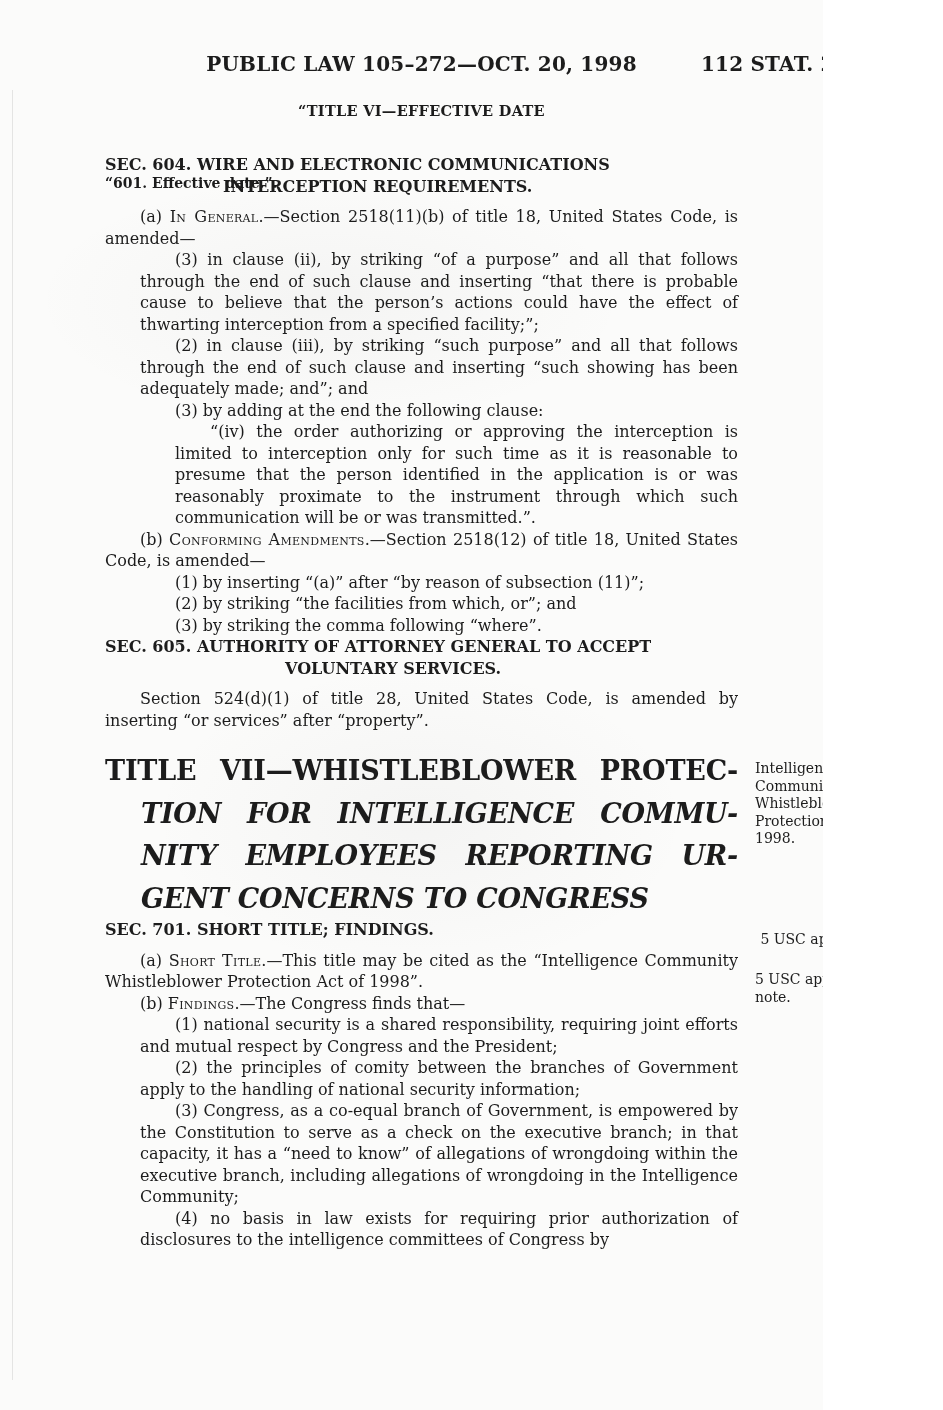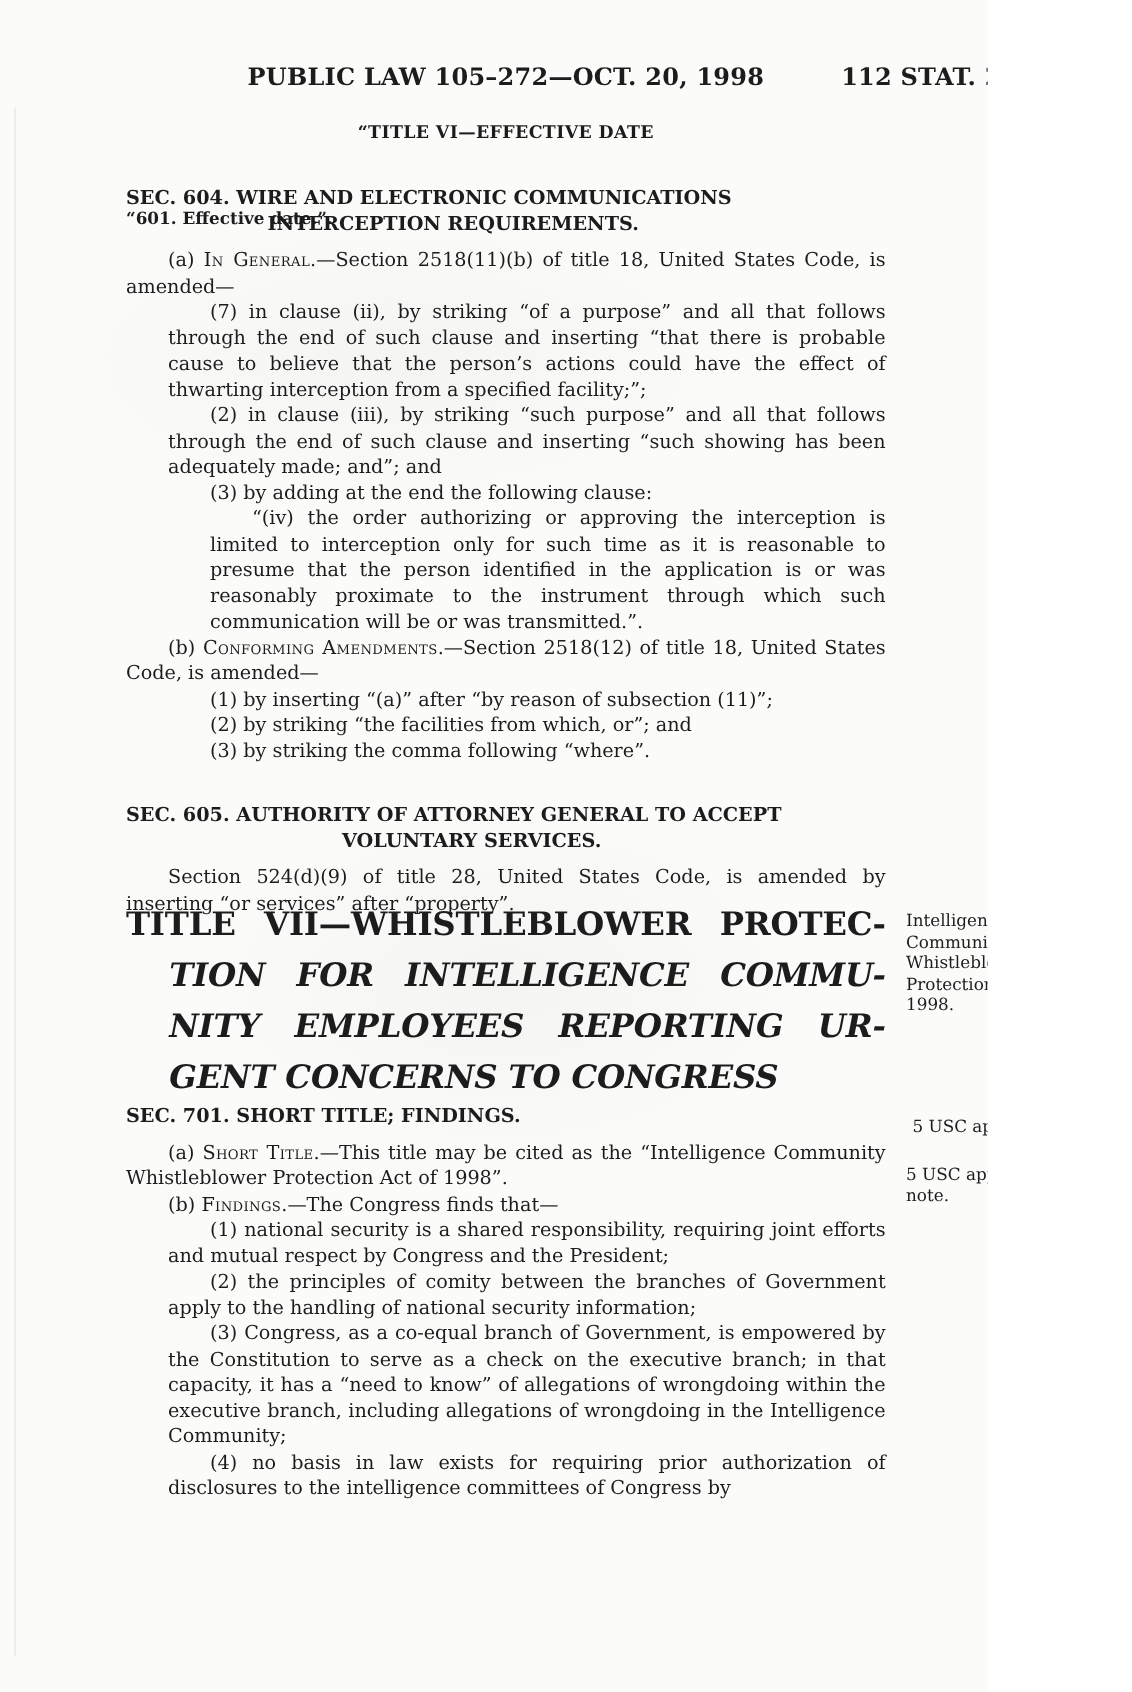--- a/index.html
+++ b/index.html
@@ -71,21 +71,21 @@
     font-weight: 600;
     margin-top: 32px;
   }
 
   .column {
     position: absolute;
     left: 105px;
     width: 633px;
   }
   .sec604 { top: 154px; }
-  .sec605 { top: 668px; }
+  .sec605 { top: 636px; }
   .title7 { top: 750px; }
   .sec701 { top: 919px; }
 
   .sec-heading {
     margin: 0 0 9px 0;
     font-size: 16px;
     font-weight: bold;
     line-height: 21.5px;
     text-align: left;
   }
@@ -143,33 +143,33 @@
     <div class="stat">112 STAT. 2413</div>
   </div>
 
   <div class="line-title-vi">“TITLE VI—EFFECTIVE DATE</div>
 
   <div class="line-toc">“601. Effective date.”.</div>
 
   <section class="column body-text sec604">
     <h2 class="sec-heading hang118">SEC. 604. WIRE AND ELECTRONIC COMMUNICATIONS INTERCEPTION REQUIREMENTS.</h2>
     <p class="p-a"><span>(a) </span><span class="sc">In General</span><span>.—Section 2518(11)(b) of title 18, United States Code, is amended—</span></p>
-    <p class="p-item">(7) in clause (ii), by striking “of a purpose” and all that follows through the end of such clause and inserting “that there is probable cause to believe that the person’s actions could have the effect of thwarting interception from a specified facility;”;</p>
+    <p class="p-item">(3) in clause (ii), by striking “of a purpose” and all that follows through the end of such clause and inserting “that there is probable cause to believe that the person’s actions could have the effect of thwarting interception from a specified facility;”;</p>
     <p class="p-item">(2) in clause (iii), by striking “such purpose” and all that follows through the end of such clause and inserting “such showing has been adequately made; and”; and</p>
     <p class="p-item">(3) by adding at the end the following clause:</p>
     <p class="p-clause">“(iv) the order authorizing or approving the interception is limited to interception only for such time as it is reasonable to presume that the person identified in the application is or was reasonably proximate to the instrument through which such communication will be or was transmitted.”.</p>
     <p class="p-a"><span>(b) </span><span class="sc">Conforming Amendments</span><span>.—Section 2518(12) of title 18, United States Code, is amended—</span></p>
     <p class="p-item">(1) by inserting “(a)” after “by reason of subsection (11)”;</p>
     <p class="p-item">(2) by striking “the facilities from which, or”; and</p>
     <p class="p-item">(3) by striking the comma following “where”.</p>
   </section>
 
   <section class="column body-text sec605">
     <h2 class="sec-heading hang180">SEC. 605. AUTHORITY OF ATTORNEY GENERAL TO ACCEPT VOLUNTARY SERVICES.</h2>
-    <p class="p-plain">Section 524(d)(9) of title 28, United States Code, is amended by inserting “or services” after “property”.</p>
+    <p class="p-plain">Section 524(d)(1) of title 28, United States Code, is amended by inserting “or services” after “property”.</p>
   </section>
 
   <section class="column title7">
     <div class="t7line">TITLE VII—WHISTLEBLOWER PROTEC-</div>
     <div class="t7line indent">TION FOR INTELLIGENCE COMMU-</div>
     <div class="t7line indent">NITY EMPLOYEES REPORTING UR-</div>
     <div class="t7line indent last">GENT CONCERNS TO CONGRESS</div>
   </section>
 
   <div class="margin-note note-act">Intelligence Community Whistleblower Protection Act of 1998.</div>

